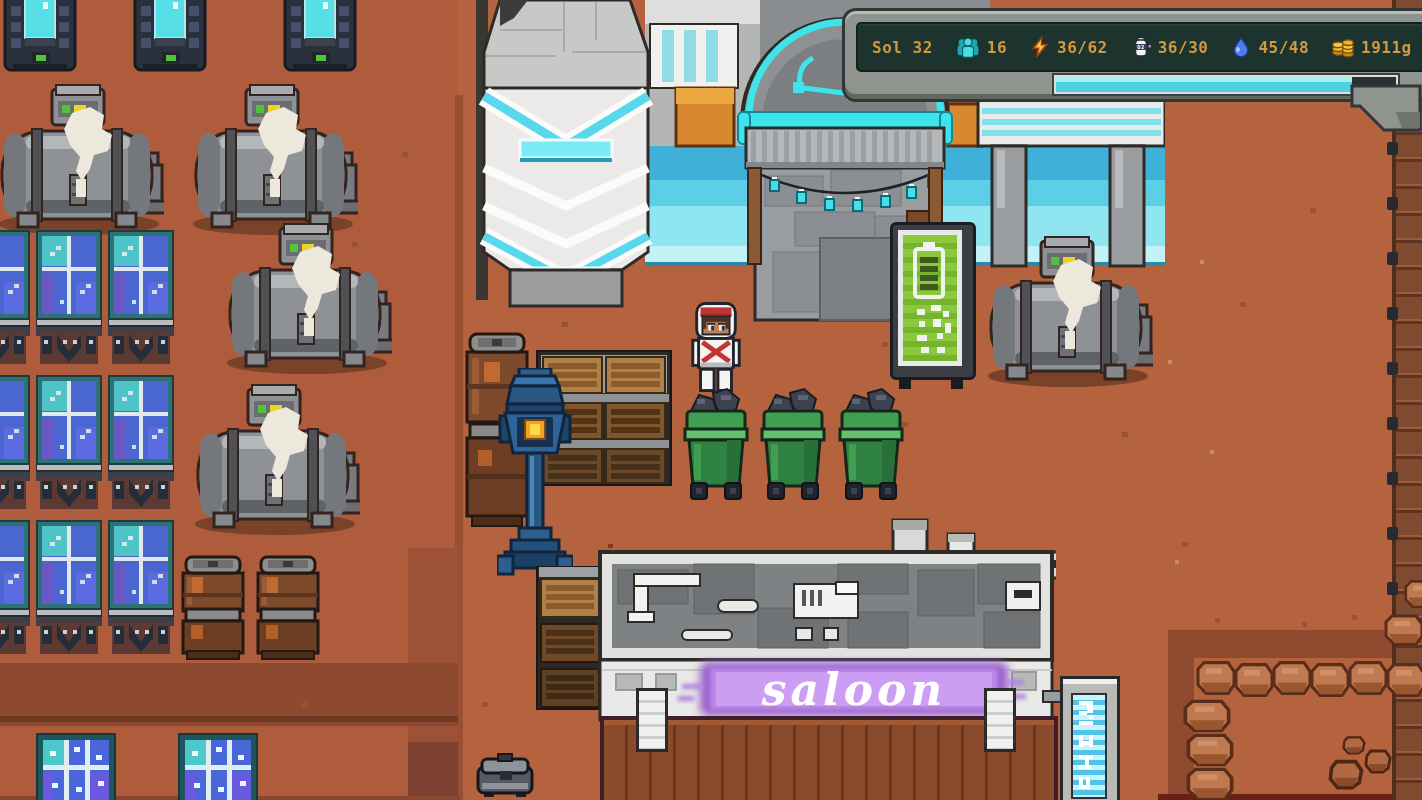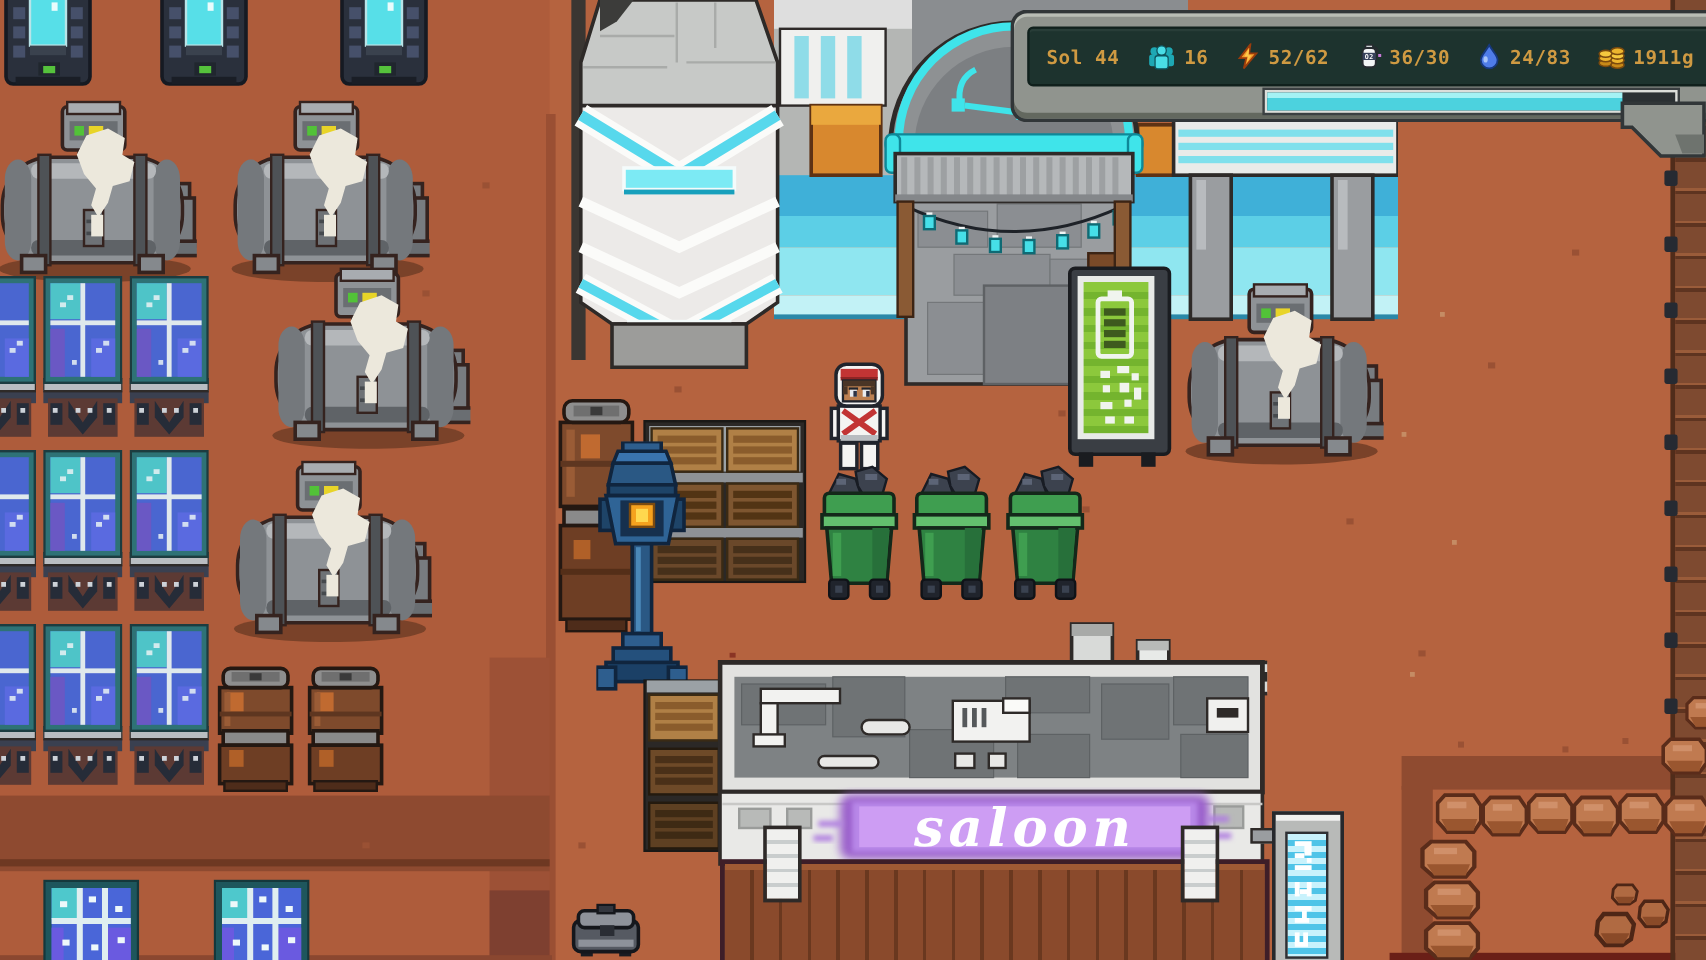--- a/index.html
+++ b/index.html
@@ -796,60 +796,60 @@
         <use href="#sym-rocksmall"></use>
       </svg>
 <svg class="sp" style="left:1364px;top:748px;z-index:6" width="28" height="26">
         <use href="#sym-rocksmall"></use>
       </svg>
 </g>
 
 
 <div class="hud">
   <div class="hud-panel">
-    <span>Sol 44</span>
+    <span>Sol 32</span>
     <span class="hud-item">
       <svg width="26" height="24" viewBox="0 0 22 22">
         <g fill="#1ea8b4">
               <circle cx="5.5" cy="7" r="3"></circle>
               <rect x="1.5" y="9.5" width="8" height="9" rx="2"></rect>
         <circle cx="16.5" cy="7" r="3"></circle>
               <rect x="12.5" y="9.5" width="8" height="9" rx="2"></rect>
             </g>
         <g fill="#49dde6" stroke="#0d5560" stroke-width="1">
               <circle cx="11" cy="6.5" r="3.6"></circle>
               <rect x="6" y="10.5" width="10" height="10" rx="2"></rect>
             </g>
       </svg>
       <span>16</span>
     </span>
     <span class="hud-item">
       <svg width="22" height="22" viewBox="0 0 22 22">
         <polygon points="13,1 4,12.5 9.5,12.5 7.5,21 18,8.5 12,8.5" fill="#f59b28" stroke="#9a3c0c" stroke-width="1.5"></polygon>
         <polygon points="12,4 8,11 11,11 10,16 14,10 11.5,10" fill="#fcc84a"></polygon>
       </svg>
-      <span>52/62</span>
+      <span>36/62</span>
     </span>
     <span class="hud-item">
       <svg width="22" height="22" viewBox="0 0 22 22">
         <rect x="8" y="1.5" width="6" height="4" fill="#cdd3d6" stroke="#262b30" stroke-width="1.2"></rect>
         <rect x="5.5" y="4" width="11" height="16" rx="3.5" fill="#f2f5f6" stroke="#262b30" stroke-width="1.6"></rect>
         <rect x="5.5" y="8" width="11" height="6" fill="#37425c"></rect>
         <path d="M 15 3 q 4 1 3 6" fill="none" stroke="#262b30" stroke-width="1.2"></path>
         <rect x="18.5" y="9" width="2.5" height="2.5" fill="#c87ad8"></rect>
         <text x="11" y="13" text-anchor="middle" font-size="5.5" font-weight="bold" fill="#ffffff" font-family="DejaVu Sans Mono, monospace">O2</text>
       </svg>
       <span>36/30</span>
     </span>
     <span class="hud-item">
       <svg width="22" height="22" viewBox="0 0 22 22">
         <path d="M11 1.5 C 8.5 6.5, 4 10, 4 14 a 7 7 0 0 0 14 0 C 18 10, 13.5 6.5, 11 1.5 Z" fill="#4f7ce8" stroke="#16387e" stroke-width="1.5"></path>
         <ellipse cx="8" cy="13.5" rx="1.8" ry="2.6" fill="#a8c4f8"></ellipse>
       </svg>
-      <span>24/83</span>
+      <span>45/48</span>
     </span>
     <span class="hud-item">
       <svg width="24" height="24" viewBox="0 0 22 22">
         <g stroke="#7a4a0e" stroke-width="1.2">
           <ellipse cx="6.5" cy="16" rx="5" ry="2.6" fill="#c88a18"></ellipse>
           <ellipse cx="6.5" cy="12.5" rx="5" ry="2.6" fill="#ecb52e"></ellipse>
           <ellipse cx="6.5" cy="9" rx="5" ry="2.6" fill="#f4c83e"></ellipse>
           <ellipse cx="15.5" cy="17.5" rx="5" ry="2.6" fill="#c88a18"></ellipse>
           <ellipse cx="15.5" cy="14" rx="5" ry="2.6" fill="#ecb52e"></ellipse>
           <ellipse cx="15.5" cy="10.5" rx="5" ry="2.6" fill="#f4c83e"></ellipse>

